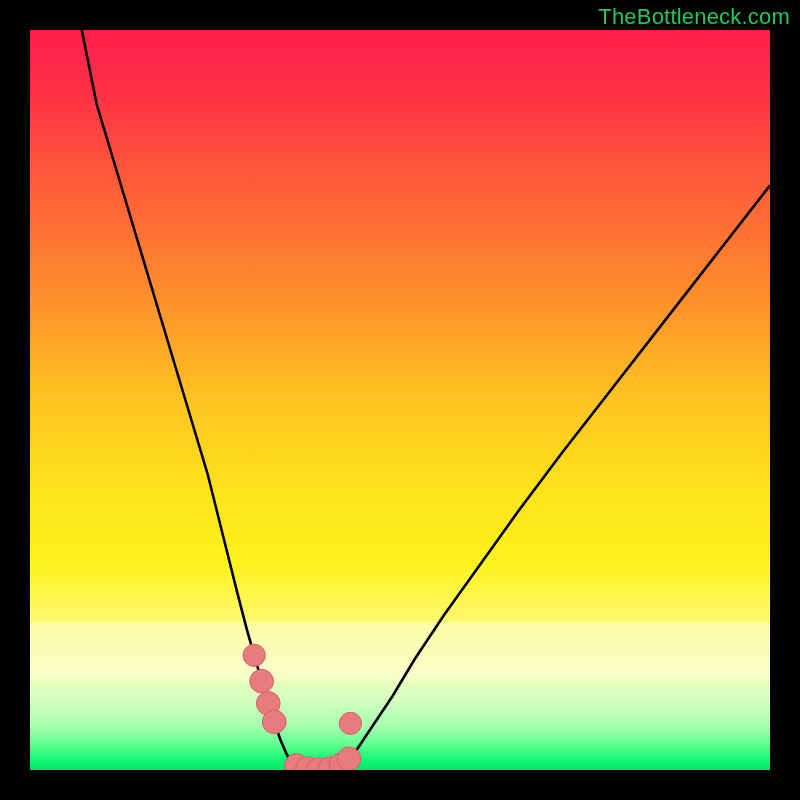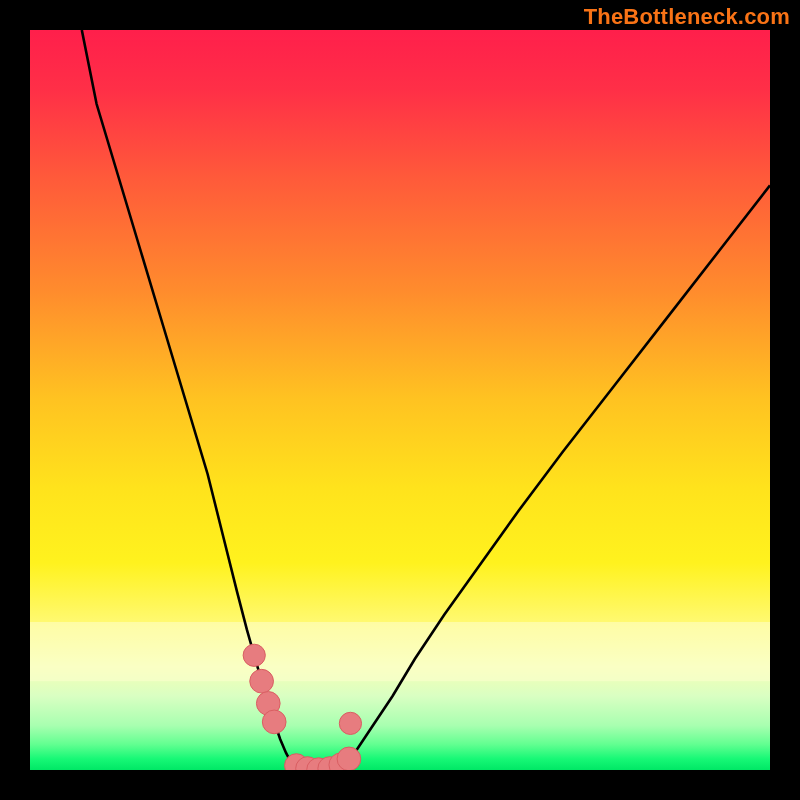--- a/index.html
+++ b/index.html
@@ -14,23 +14,23 @@
   .frame {
     position: relative;
     width: 800px;
     height: 800px;
     background: #000;
   }
   .watermark {
     position: absolute;
     top: 4px;
     right: 10px;
-    color: #f97316;
+    color: #22c55e;
     font-size: 22px;
-    font-weight: 700;
+    font-weight: 400;
     letter-spacing: 0.2px;
     z-index: 10;
     user-select: none;
     text-align: right;
   }
   .plot-area {
     position: absolute;
     left: 30px;
     top: 30px;
     width: 740px;

